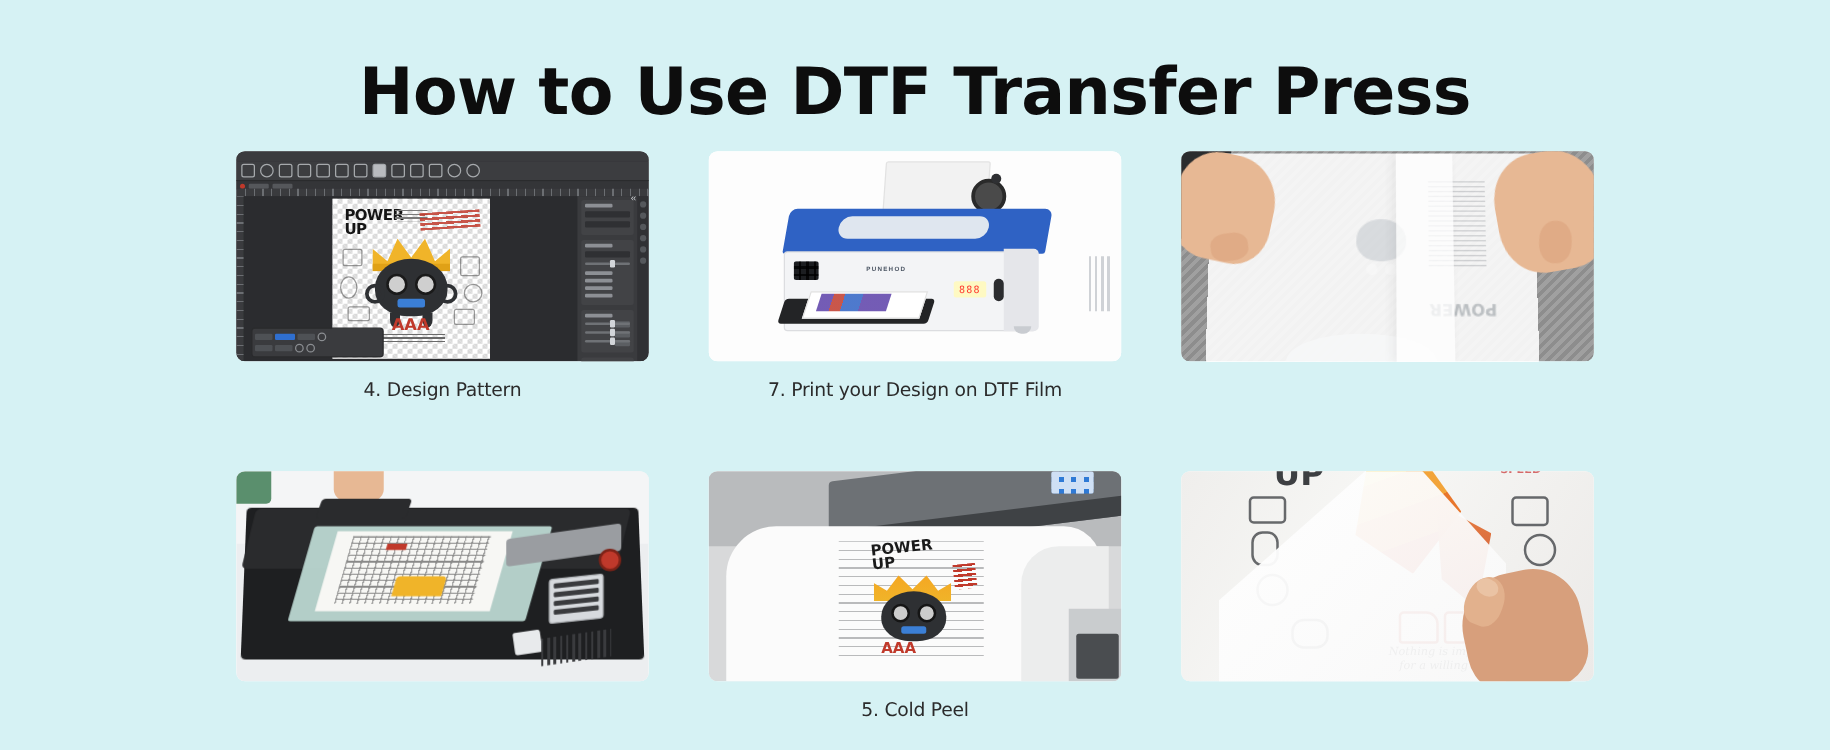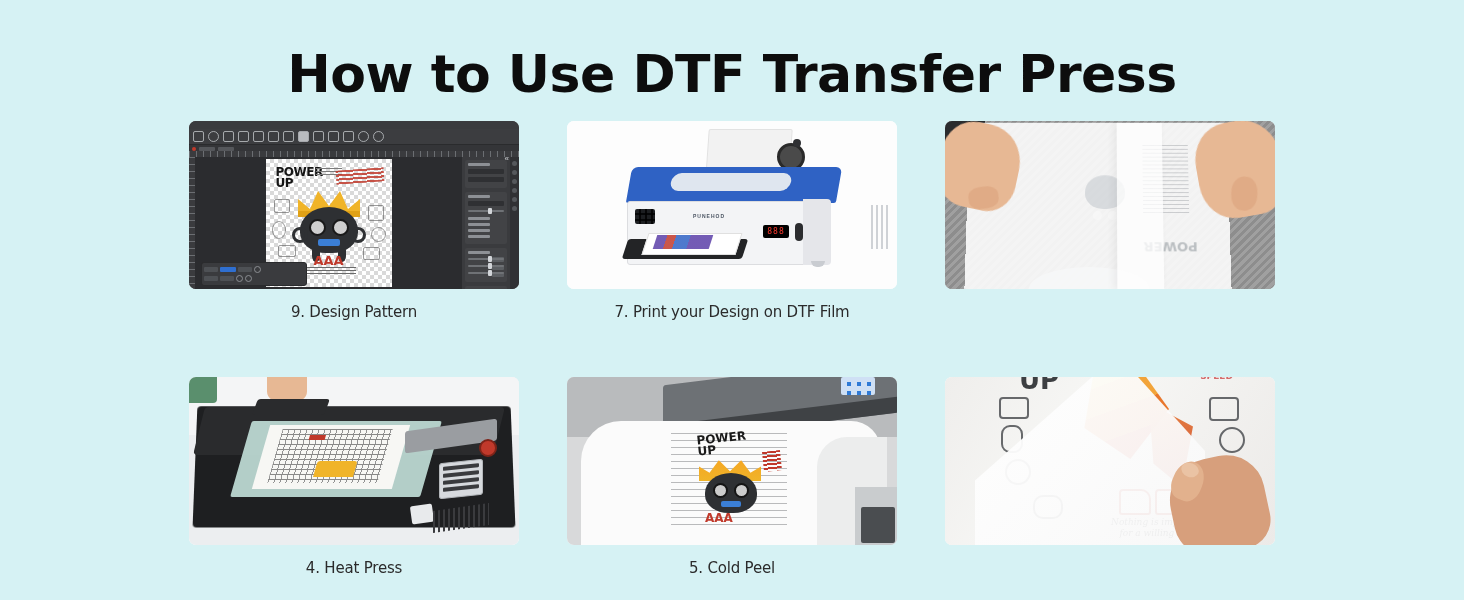--- a/index.html
+++ b/index.html
@@ -117,21 +117,21 @@
   .p-rollend{position:absolute;left:210px;top:22px;width:22px;height:22px;border-radius:50%;background:#4a4a4a;border:3px solid #2a2a2a;}
   .p-rollend2{position:absolute;left:226px;top:18px;width:8px;height:8px;border-radius:50%;background:#2f3033;}
   .p-top{position:absolute;left:62px;top:46px;width:210px;height:36px;background:#2f62c4;border-radius:6px 6px 2px 2px;transform:skewX(-10deg);}
   .p-topinner{position:absolute;left:104px;top:52px;width:120px;height:18px;background:#dfe6ef;border-radius:9px;transform:skewX(-12deg);}
   .p-body{position:absolute;left:60px;top:80px;width:200px;height:62px;background:#f3f4f6;border:1px solid #dcdde0;border-radius:3px;}
   .p-bodyshade{position:absolute;left:236px;top:78px;width:28px;height:66px;background:#e5e6ea;border-radius:0 4px 4px 0;}
   .p-keypad{position:absolute;left:68px;top:88px;width:20px;height:15px;background:#2b2c2f;border-radius:2px;
     background-image:repeating-linear-gradient(to right,#cfd2d6 0 4px,#2b2c2f 4px 6px),repeating-linear-gradient(to bottom,#cfd2d6 0 4px,#2b2c2f 4px 6px);
     background-blend-mode:multiply;}
   .p-brand{position:absolute;left:126px;top:92px;font-size:5px;font-weight:bold;color:#4b5563;letter-spacing:1px;}
-  .p-led{position:absolute;left:196px;top:104px;width:26px;height:13px;background:#000000;border-radius:2px;display:flex;align-items:center;justify-content:center;}
+  .p-led{position:absolute;left:196px;top:104px;width:26px;height:13px;background:#fef9c3;border-radius:2px;display:flex;align-items:center;justify-content:center;}
   .p-led span{color:#ff3b30;font-family:"DejaVu Sans Mono",monospace;font-size:8px;letter-spacing:1px;}
   .p-knob{position:absolute;left:228px;top:102px;width:8px;height:18px;border-radius:4px;background:#2b2c2f;}
   .p-vents{position:absolute;right:8px;top:84px;width:18px;height:44px;
     background:repeating-linear-gradient(to right,#cfd2d6 0 2px,transparent 2px 5px);}
   .p-tray{position:absolute;left:58px;top:118px;width:120px;height:20px;background:#232426;border-radius:3px;transform:skewX(-18deg);}
   .p-sheet{position:absolute;left:78px;top:112px;width:92px;height:20px;background:#ffffff;border:1px solid #e0e0e0;transform:skewX(-18deg);}
   .p-print{position:absolute;left:88px;top:114px;width:56px;height:14px;transform:skewX(-18deg);
     background:linear-gradient(90deg,#5b3fa8 0 18%,#c0392b 18% 34%,#2f62c4 34% 60%,#5b3fa8 60% 100%);opacity:.85;}
   .p-foot{position:absolute;left:244px;top:140px;width:14px;height:6px;border-radius:0 0 6px 6px;background:#c9ccd1;}
 
@@ -350,21 +350,21 @@
               </div>
               <div class="bb-row">
                 <span class="bb-chip"></span>
                 <span class="bb-chip"></span>
                 <span class="bb-dot"></span>
                 <span class="bb-dot"></span>
               </div>
             </div>
           </div>
         </div>
-        <div class="caption">9. Design Pattern</div>
+        <div class="caption">4. Design Pattern</div>
       </div>
 
       <div class="cell">
         <div class="thumb">
           <div class="t2">
             <div class="p-roll"></div>
             <div class="p-rollend"></div>
             <div class="p-rollend2"></div>
             <div class="p-top"></div>
             <div class="p-topinner"></div>
@@ -437,21 +437,20 @@
             <div class="panel">
               <i></i>
                 <i></i>
               <i></i>
                 <i></i>
             </div>
             <div class="tag"></div>
             <div class="vents"></div>
           </div>
         </div>
-        <div class="caption">4. Heat Press</div>
       </div>
 
       <div class="cell">
         <div class="thumb">
           <div class="t5">
             <div class="bgwall"></div>
             <div class="press"></div>
             <div class="pressedge"></div>
             <div class="ctrl"></div>
             <div class="shirt"></div>

